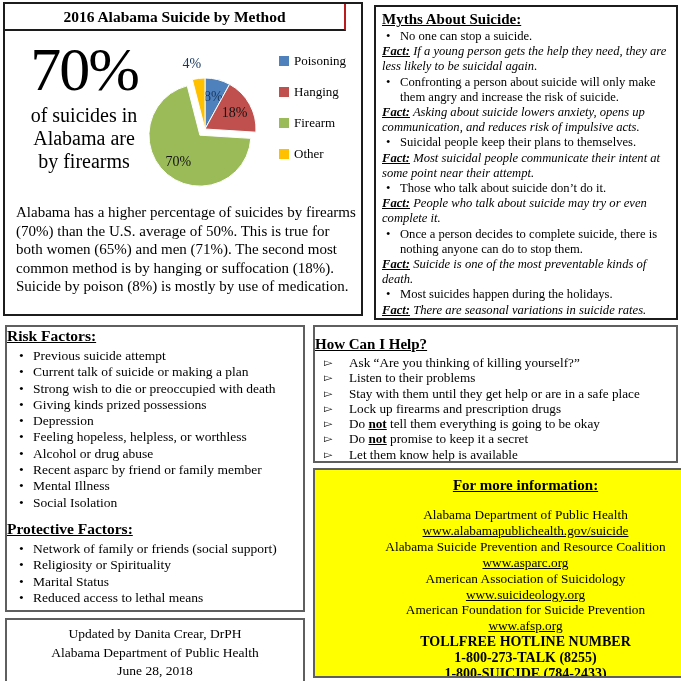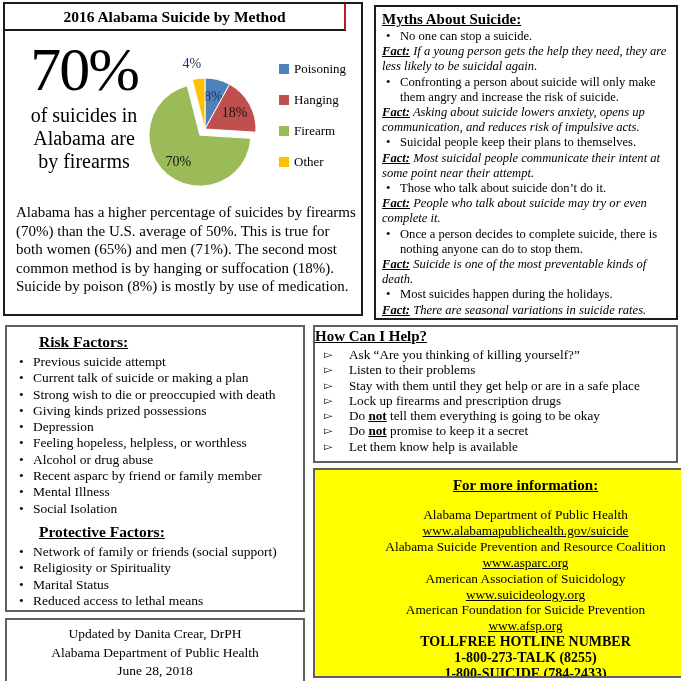--- a/index.html
+++ b/index.html
@@ -15,45 +15,45 @@
   #panelA .title-box{
     width:341px;height:27px;border-bottom:2px solid #1c1c1c;border-right:2px solid #b91c1c;
     text-align:center;font-weight:bold;font-size:15.5px;line-height:26px;box-sizing:border-box;
   }
   #stat{position:absolute;left:8px;top:36px;width:142px;text-align:center;}
   #stat-big{font-size:62px;line-height:58px;letter-spacing:-2px;}
   .stat-line{font-size:20px;line-height:23px;}
   #stat-lines{margin-top:6px;}
   #pie-svg{position:absolute;left:125px;top:50px;}
   .pie-label{font-family:"Liberation Serif",serif;font-size:14px;}
-  #legend{position:absolute;left:274px;top:50px;width:84px;margin-top:8px;}
+  #legend{position:absolute;left:274px;top:50px;width:84px;}
   .legend-item{display:flex;align-items:center;margin-bottom:17px;height:14px;}
   .swatch{width:10px;height:10px;display:inline-block;margin-right:5px;flex:0 0 auto;}
   .legend-label{font-size:13px;line-height:14px;}
   #lead-paragraph{position:absolute;left:11px;top:199px;width:342px;font-size:15px;line-height:18.6px;}
 
   
   #panelB{left:374px;top:5px;width:304px;height:315px;padding:3px 5px 0 6px;}
   .panel-title{text-align:left;font-weight:bold;text-decoration:underline;font-size:15px;line-height:18px;}
   #myth-list{font-size:12.6px;line-height:15.2px;margin-top:1px;}
   .myth{position:relative;padding-left:18px;}
   .myth .dot{position:absolute;left:4px;top:0;}
   .fact{font-style:italic;}
   .fact .flabel{font-weight:bold;text-decoration:underline;}
 
   
   #panelC{left:5px;top:325px;width:300px;height:287px;}
-  #panelC .panel-title{margin-top:6px;font-size:15.5px;padding-left:32px;}
+  #panelC .panel-title{font-size:15.5px;}
   .blist{margin-top:3px;font-size:13.5px;line-height:16.3px;}
   .brow{position:relative;padding-left:26px;}
   .brow .dot2{position:absolute;left:12px;top:0;}
   #protective-title{margin-top:9px;}
 
   
-  #panelD{left:313px;top:325px;width:365px;height:138px;padding-top:0;}
+  #panelD{left:313px;top:325px;width:365px;height:138px;padding-top:8px;}
   #help-list{margin-top:2px;font-size:13.2px;line-height:15.3px;}
   .hrow{position:relative;padding-left:34px;}
   .hrow .arrow{position:absolute;left:9px;top:0;font-family:"DejaVu Sans",sans-serif;font-size:11px;}
   .em{font-weight:bold;text-decoration:underline;}
 
   
   #panelE{left:313px;top:468px;width:425px;height:210px;background:#FFFF00;text-align:center;padding-top:6px;}
   #info-title{display:inline-block;margin-bottom:0;}
   #info-lines{margin-top:13px;font-size:13.3px;line-height:15.9px;}
   .info-line.link{text-decoration:underline;}

